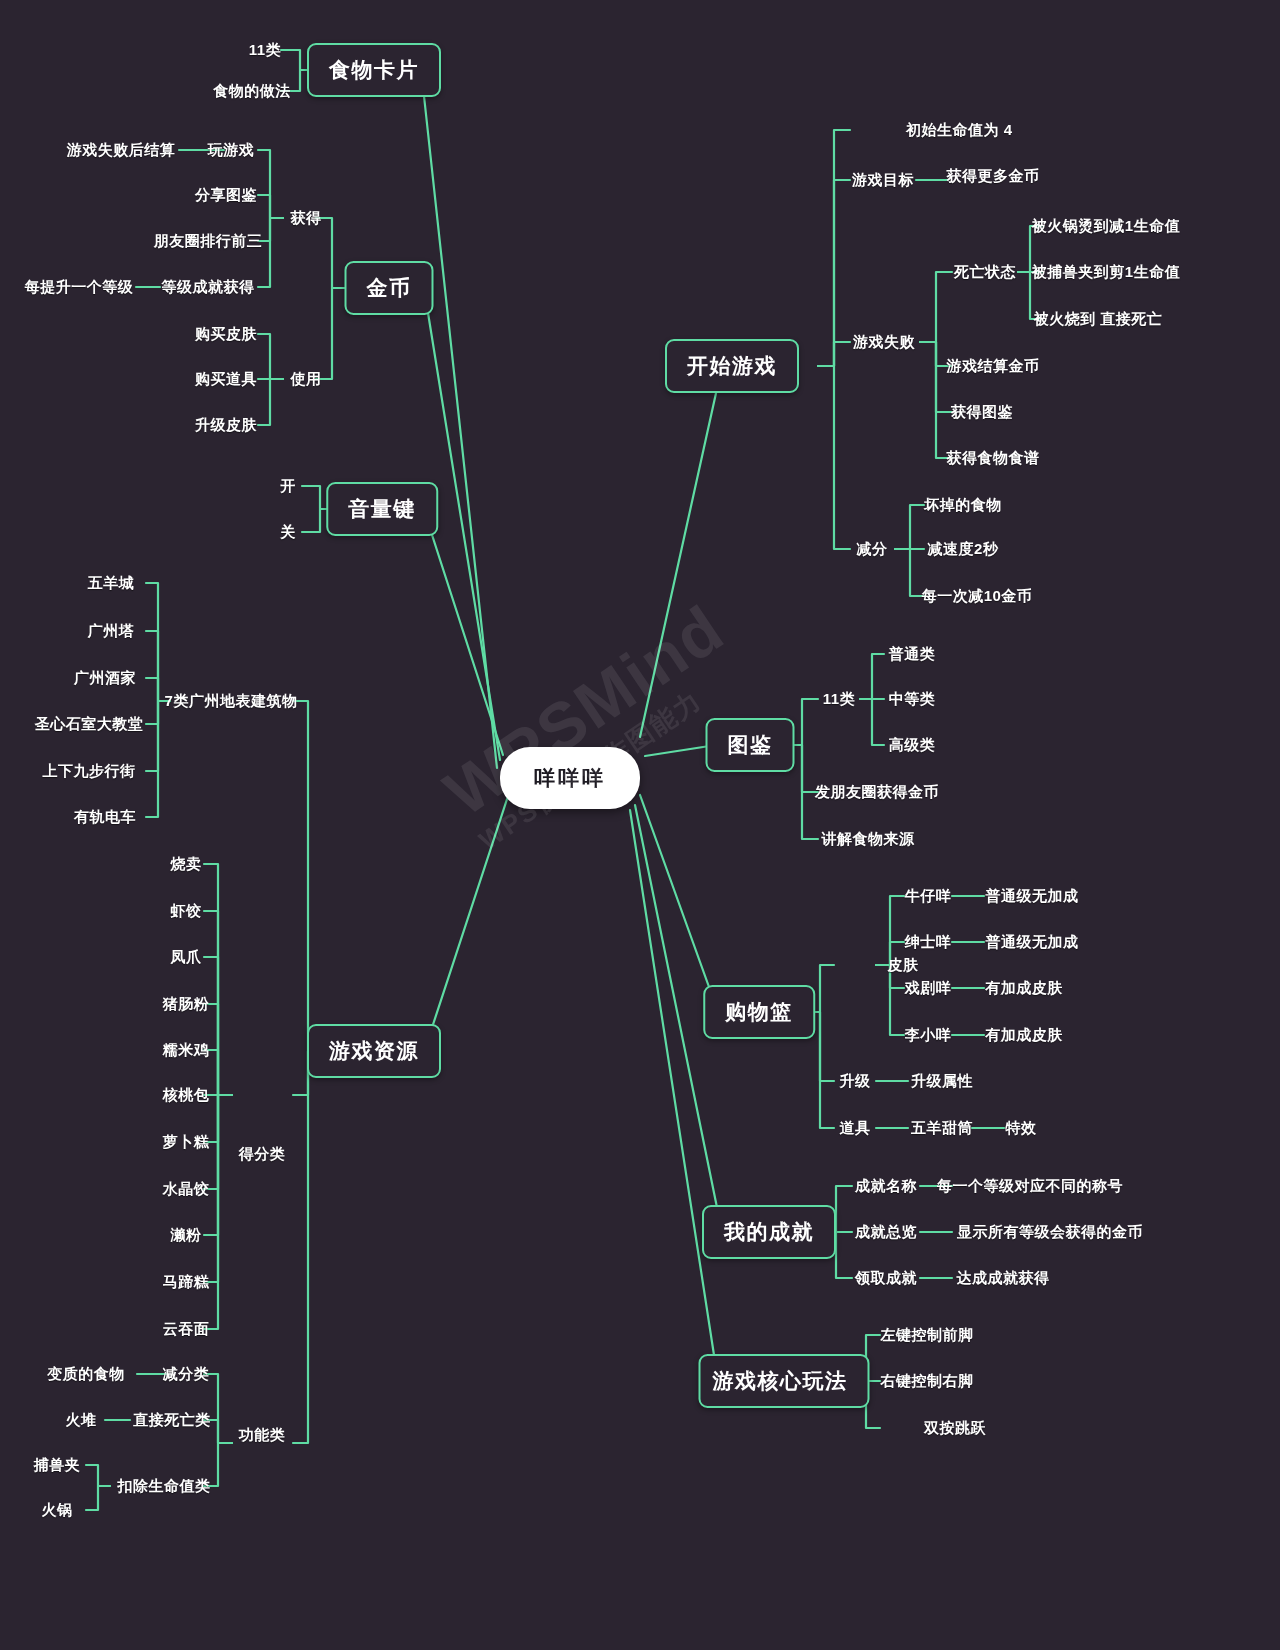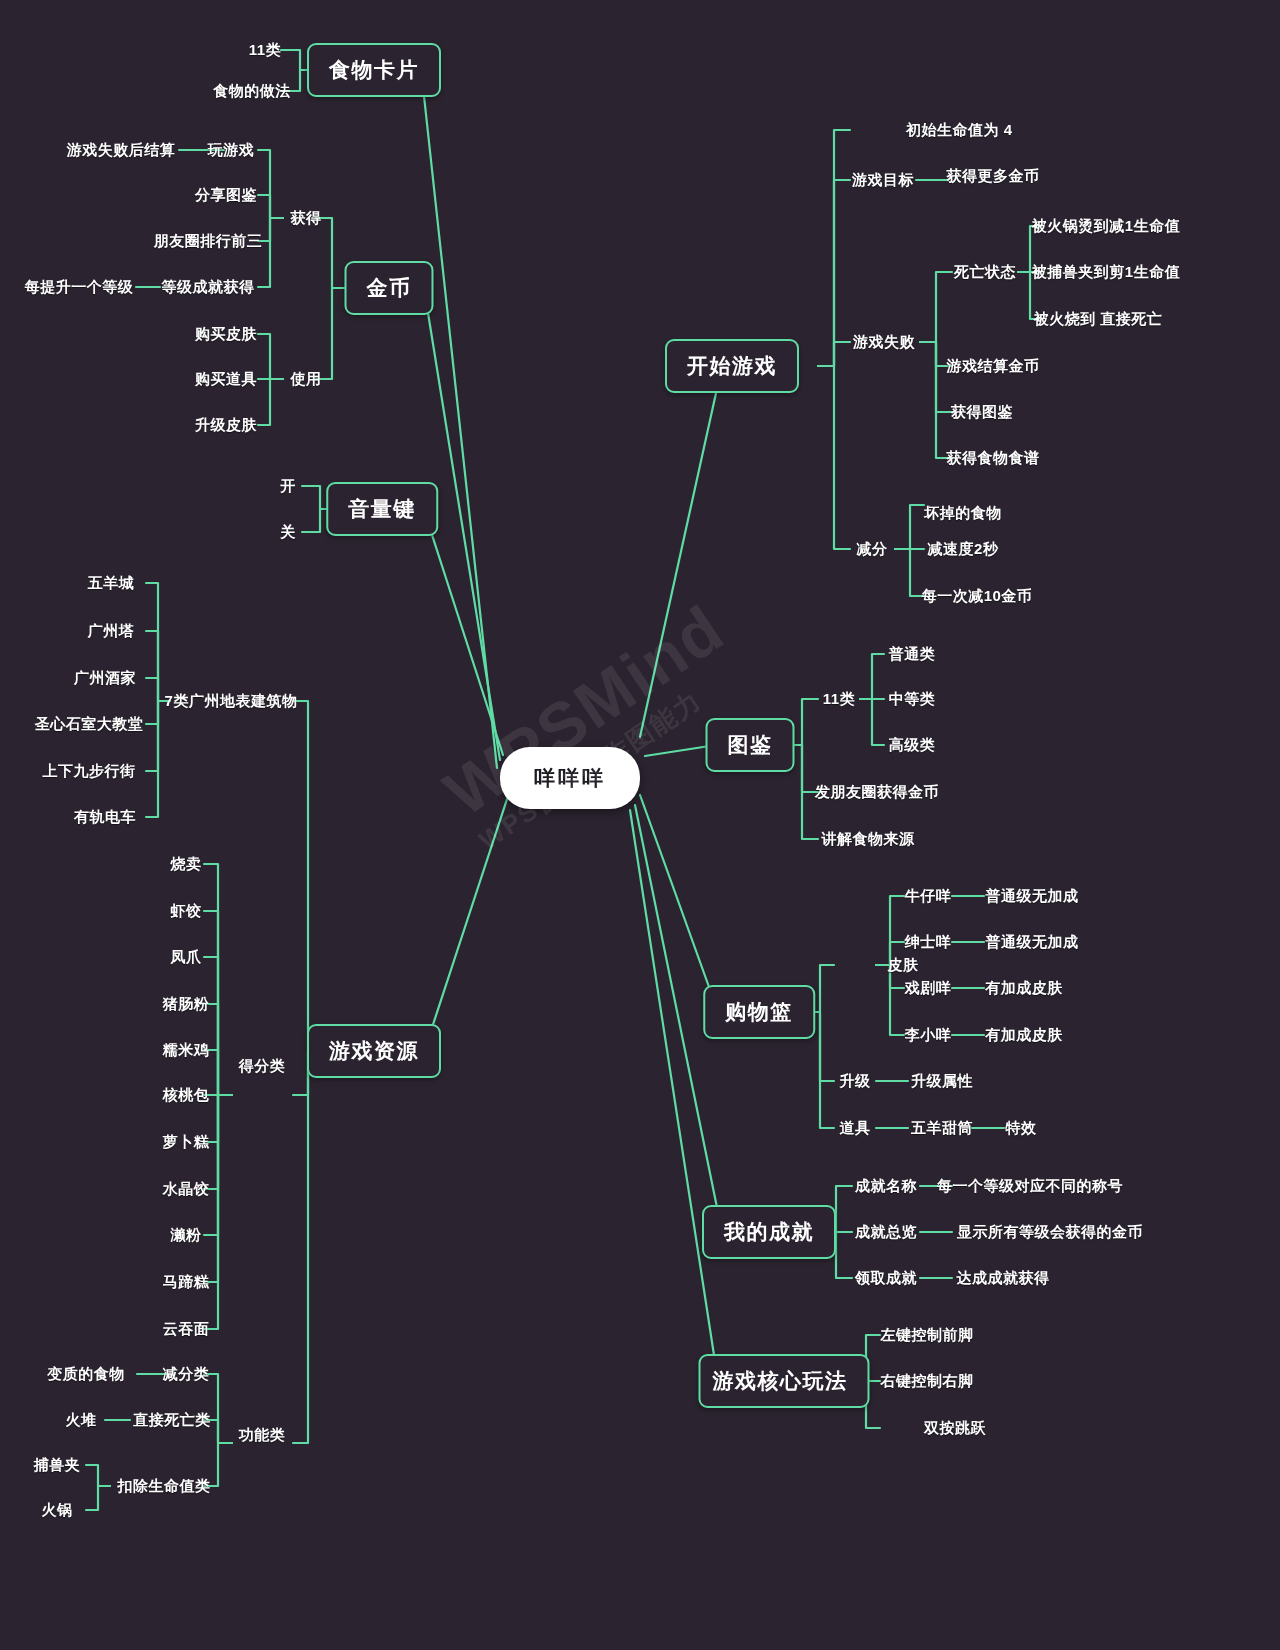--- a/index.html
+++ b/index.html
@@ -212,21 +212,21 @@
   <div class="node leaf l2" style="left:226px;top:334px;">购买皮肤</div>
   <div class="node leaf l2" style="left:226px;top:379px;">购买道具</div>
   <div class="node leaf l2" style="left:226px;top:425px;">升级皮肤</div>
 
   <div class="node boxed" style="left:382px;top:509px;">音量键</div>
   <div class="node leaf l1" style="left:288px;top:486px;">开</div>
   <div class="node leaf l1" style="left:288px;top:532px;">关</div>
 
   <div class="node boxed" style="left:374px;top:1051px;">游戏资源</div>
   <div class="node leaf l1" style="left:231px;top:701px;">7类广州地表建筑物</div>
-  <div class="node leaf l1" style="left:262px;top:1066px;">得分类</div>
+  <div class="node leaf l1" style="left:262px;top:1154px;">得分类</div>
   <div class="node leaf l1" style="left:262px;top:1435px;">功能类</div>
 
   <div class="node leaf l2" style="left:111px;top:583px;">五羊城</div>
   <div class="node leaf l2" style="left:111px;top:631px;">广州塔</div>
   <div class="node leaf l2" style="left:105px;top:678px;">广州酒家</div>
   <div class="node leaf l2" style="left:89px;top:724px;">圣心石室大教堂</div>
   <div class="node leaf l2" style="left:89px;top:771px;">上下九步行街</div>
   <div class="node leaf l2" style="left:105px;top:817px;">有轨电车</div>
 
   <div class="node leaf l2" style="left:186px;top:864px;text-align:center;">烧卖</div>
@@ -257,21 +257,21 @@
 
   <div class="node leaf l2" style="left:985px;top:272px;">死亡状态</div>
   <div class="node leaf l2" style="left:1106px;top:226px;">被火锅烫到减1生命值</div>
   <div class="node leaf l2" style="left:1106px;top:272px;">被捕兽夹到剪1生命值</div>
   <div class="node leaf l2" style="left:1098px;top:319px;">被火烧到 直接死亡</div>
   <div class="node leaf l2" style="left:993px;top:366px;">游戏结算金币</div>
   <div class="node leaf l2" style="left:982px;top:412px;">获得图鉴</div>
   <div class="node leaf l2" style="left:993px;top:458px;">获得食物食谱</div>
 
   <div class="node leaf l1" style="left:872px;top:549px;">减分</div>
-  <div class="node leaf l2" style="left:963px;top:505px;margin-top:8px;">坏掉的食物</div>
+  <div class="node leaf l2" style="left:963px;top:505px;">坏掉的食物</div>
   <div class="node leaf l2" style="left:963px;top:549px;">减速度2秒</div>
   <div class="node leaf l2" style="left:977px;top:596px;">每一次减10金币</div>
 
   <div class="node boxed" style="left:750px;top:745px;">图鉴</div>
   <div class="node leaf l1" style="left:839px;top:699px;">11类</div>
   <div class="node leaf l2" style="left:912px;top:654px;">普通类</div>
   <div class="node leaf l2" style="left:912px;top:699px;">中等类</div>
   <div class="node leaf l2" style="left:912px;top:745px;">高级类</div>
   <div class="node leaf l2" style="left:877px;top:792px;">发朋友圈获得金币</div>
   <div class="node leaf l2" style="left:868px;top:839px;">讲解食物来源</div>

